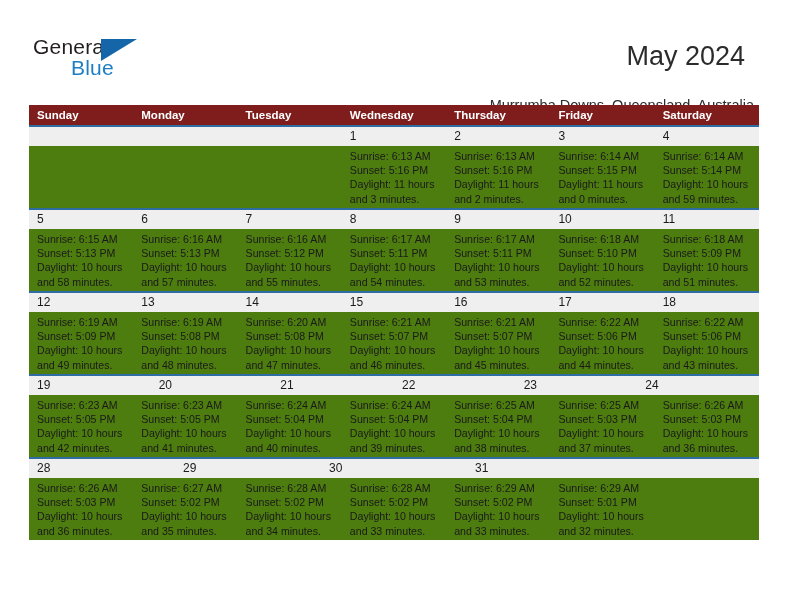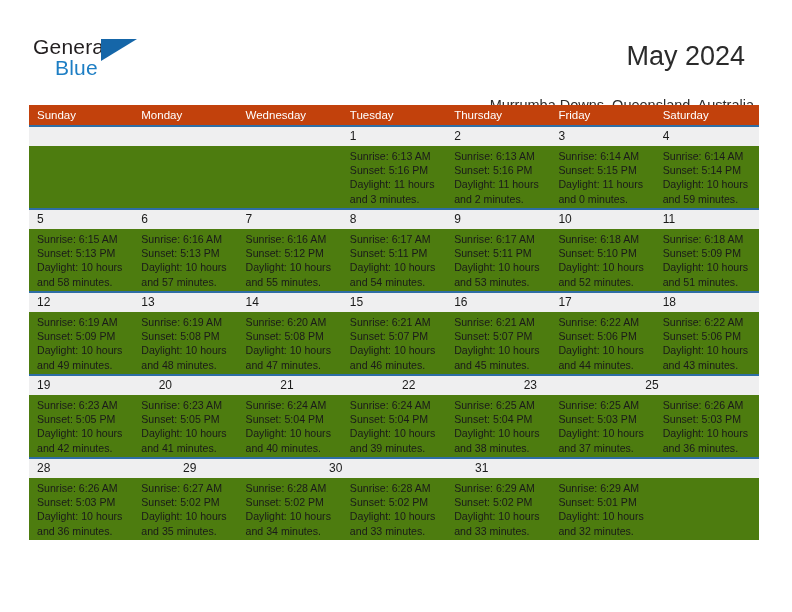--- a/index.html
+++ b/index.html
@@ -46,21 +46,21 @@
     top: 0;
     font-size: 21px;
     letter-spacing: 0.2px;
     color: #231f20;
     font-family: "Liberation Sans", sans-serif;
     line-height: 1;
     text-align: right;
   }
   .logo-blue {
     position: absolute;
-    left: 22px;
+    left: 38px;
     top: 21px;
     font-size: 21px;
     letter-spacing: 0.2px;
     color: #1d7ec4;
     font-family: "Liberation Sans", sans-serif;
     line-height: 1;
   }
   .logo-triangle {
     position: absolute;
     left: 68px;
@@ -95,22 +95,23 @@
   
   .calendar {
     position: absolute;
     left: 29px;
     top: 105px;
     width: 730px;
   }
 
   .dow-row {
     display: flex;
-    background: #c2410c;
+    background: #7f1d1d;
     height: 20px;
+    font-weight: bold;
   }
   .dow-cell {
     flex: 1 1 0;
     color: #ffffff;
     font-size: 11.5px;
     line-height: 20px;
     padding-left: 8px;
     box-sizing: border-box;
     white-space: nowrap;
   }
@@ -171,22 +172,22 @@
       <h1 class="cal-title">May 2024</h1>
       <div class="cal-subtitle">Murrumba Downs, Queensland, Australia</div>
     </div>
 
   </div>
 
   <div class="calendar">
     <div class="dow-row" id="dow-row">
         <div class="dow-cell">Sunday</div>
         <div class="dow-cell">Monday</div>
+        <div class="dow-cell">Tuesday</div>
         <div class="dow-cell">Wednesday</div>
-        <div class="dow-cell">Tuesday</div>
         <div class="dow-cell">Thursday</div>
         <div class="dow-cell">Friday</div>
         <div class="dow-cell">Saturday</div>
       </div>
     <div id="weeks-container">
         <div class="week">
           <div class="week-numbers">
             <div class="num-cell"></div>
             <div class="num-cell"></div>
             <div class="num-cell"></div>
@@ -335,21 +336,21 @@
             </div>
           </div>
         </div>
         <div class="week">
           <div class="week-numbers">
             <div class="num-cell">19</div>
             <div class="num-cell">20</div>
             <div class="num-cell">21</div>
             <div class="num-cell">22</div>
             <div class="num-cell">23</div>
-            <div class="num-cell">25</div>
+            <div class="num-cell">24</div>
           </div>
           <div class="week-body">
             <div class="info-cell">
               <div class="info-line">Sunrise: 6:23 AM</div>
               <div class="info-line">Sunset: 5:05 PM</div>
               <div class="info-line">Daylight: 10 hours</div>
               <div class="info-line">and 42 minutes.</div>
             </div>
             <div class="info-cell">
               <div class="info-line">Sunrise: 6:23 AM</div>

